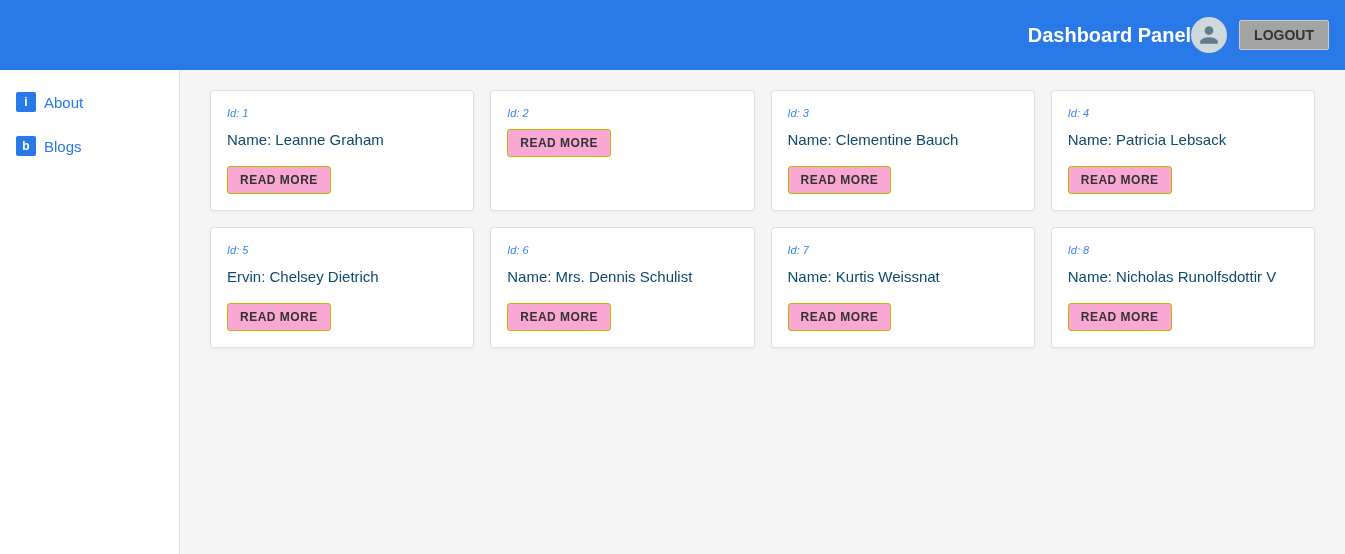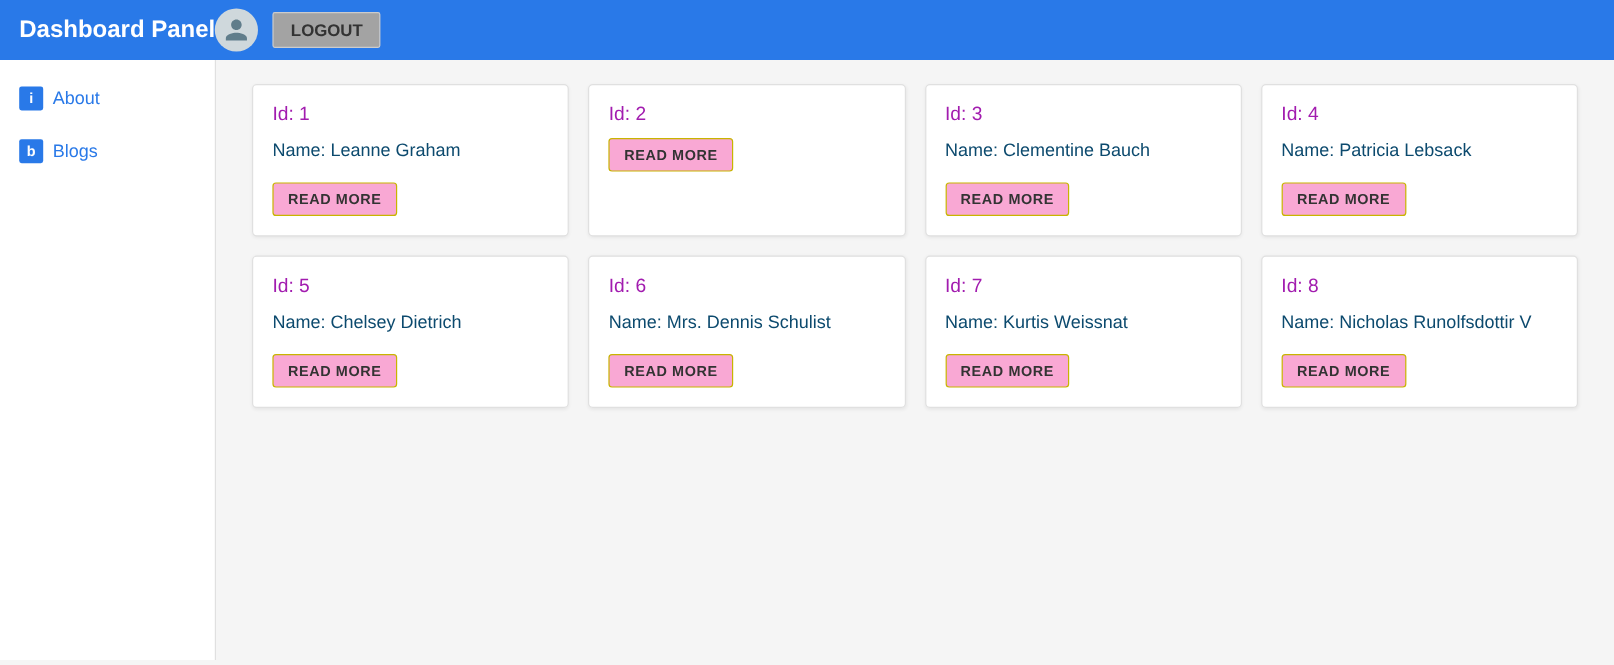--- a/index.html
+++ b/index.html
@@ -11,24 +11,24 @@
     body {
       font-family: Arial, sans-serif;
       background-color: #f5f5f5;
       min-height: 554px;
       width: 1345px;
     }
 
     
     .header {
       background-color: #2979e8;
-      height: 50px;
-      display: flex;
-      align-items: center;
-      justify-content: flex-start;
+      height: 70px;
+      display: flex;
+      align-items: center;
+      justify-content: flex-end;
       padding: 0 16px;
     }
 
     .header-title {
       color: #ffffff;
       font-size: 20px;
       font-weight: bold;
     }
 
     .header-right {
@@ -155,23 +155,24 @@
 
     .user-card {
       background-color: #ffffff;
       border: 1px solid #e0e0e0;
       border-radius: 4px;
       padding: 16px;
       box-shadow: 0 1px 3px rgba(0,0,0,0.06);
     }
 
     .card-id {
-      font-size: 16px;
-      color: #a21caf;
+      font-size: 11px;
+      color: #3b82f6;
       margin-bottom: 10px;
+      font-style: italic;
     }
 
     .card-name {
       font-size: 15px;
       color: #0c4a6e;
       margin-bottom: 16px;
       line-height: 1.4;
     }
 
     .read-more-button {
@@ -215,20 +216,20 @@
   </nav>
 
   <main class="main-content">
 
 
     <div class="cards-grid" id="cards-grid">
     <div class="user-card"><div class="card-id">Id: 1</div><div class="card-name">Name: Leanne Graham</div><button class="read-more-button">READ MORE</button></div>
         <div class="user-card"><div class="card-id">Id: 2</div><button class="read-more-button">READ MORE</button></div>
         <div class="user-card"><div class="card-id">Id: 3</div><div class="card-name">Name: Clementine Bauch</div><button class="read-more-button">READ MORE</button></div>
         <div class="user-card"><div class="card-id">Id: 4</div><div class="card-name">Name: Patricia Lebsack</div><button class="read-more-button">READ MORE</button></div>
-        <div class="user-card"><div class="card-id">Id: 5</div><div class="card-name">Name: Chelsey Dietrich</div><button class="read-more-button">READ MORE</button></div>
+        <div class="user-card"><div class="card-id">Id: 5</div><div class="card-name">Ervin: Chelsey Dietrich</div><button class="read-more-button">READ MORE</button></div>
         <div class="user-card"><div class="card-id">Id: 6</div><div class="card-name">Name: Mrs. Dennis Schulist</div><button class="read-more-button">READ MORE</button></div>
         <div class="user-card"><div class="card-id">Id: 7</div><div class="card-name">Name: Kurtis Weissnat</div><button class="read-more-button">READ MORE</button></div>
         <div class="user-card"><div class="card-id">Id: 8</div><div class="card-name">Name: Nicholas Runolfsdottir V</div><button class="read-more-button">READ MORE</button></div>
       </div>
 
   </main>
 </div>
 
 </body></html>

